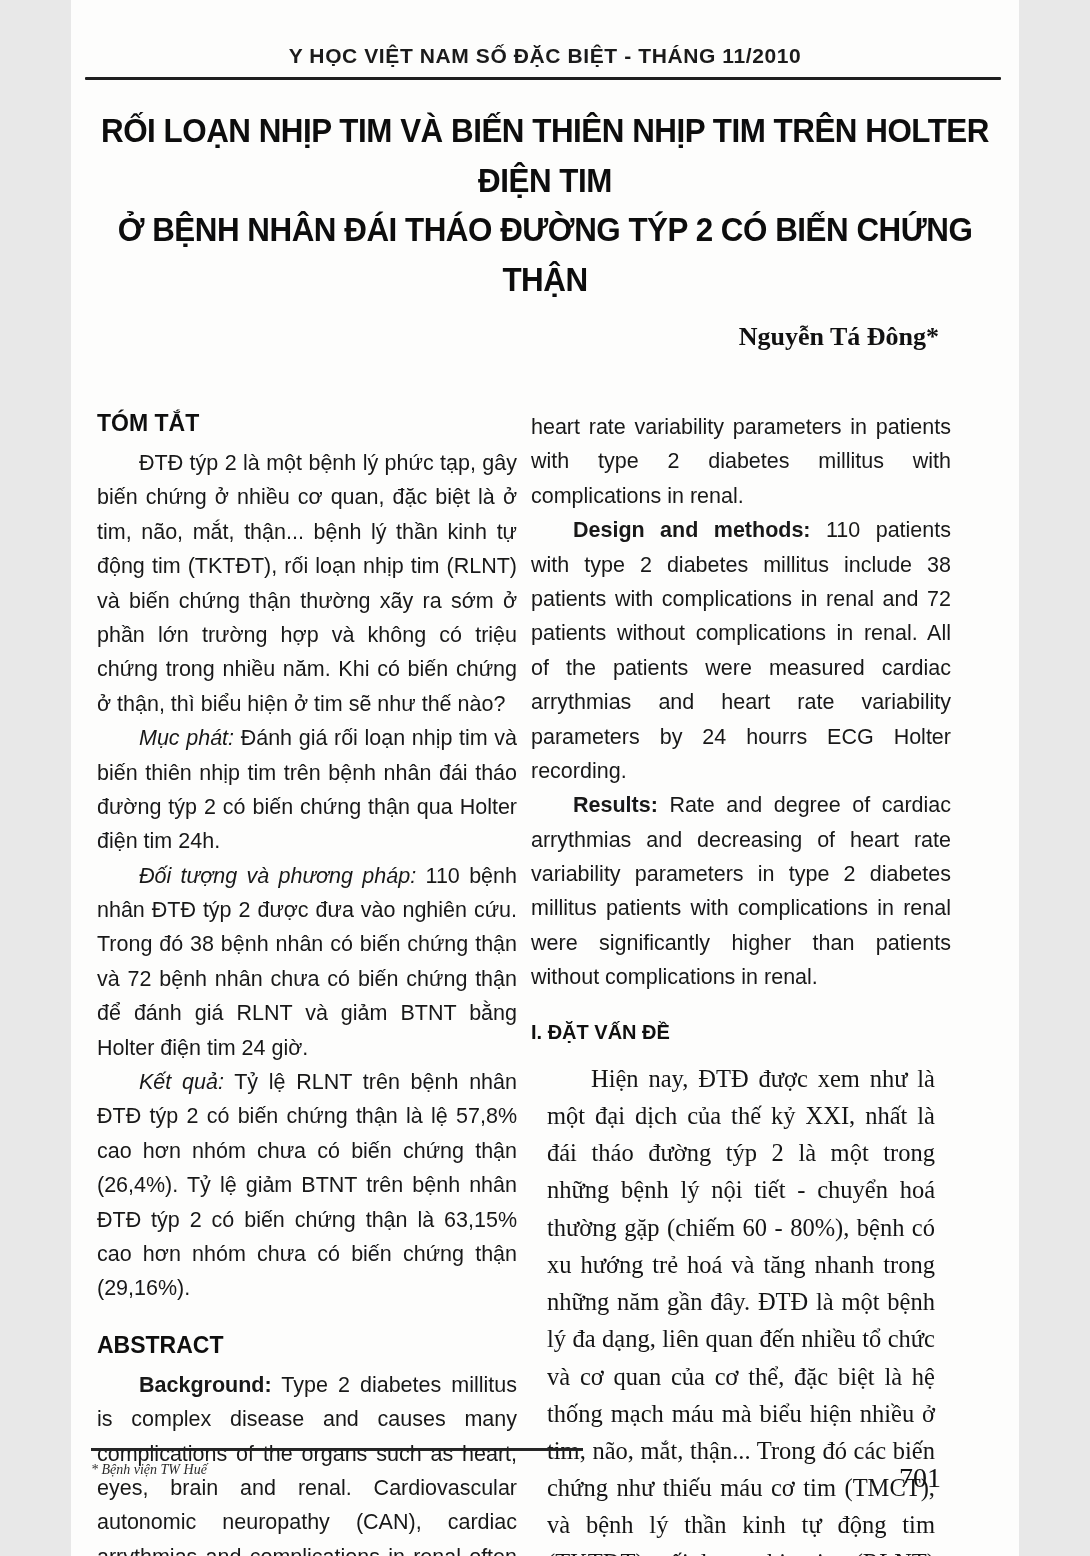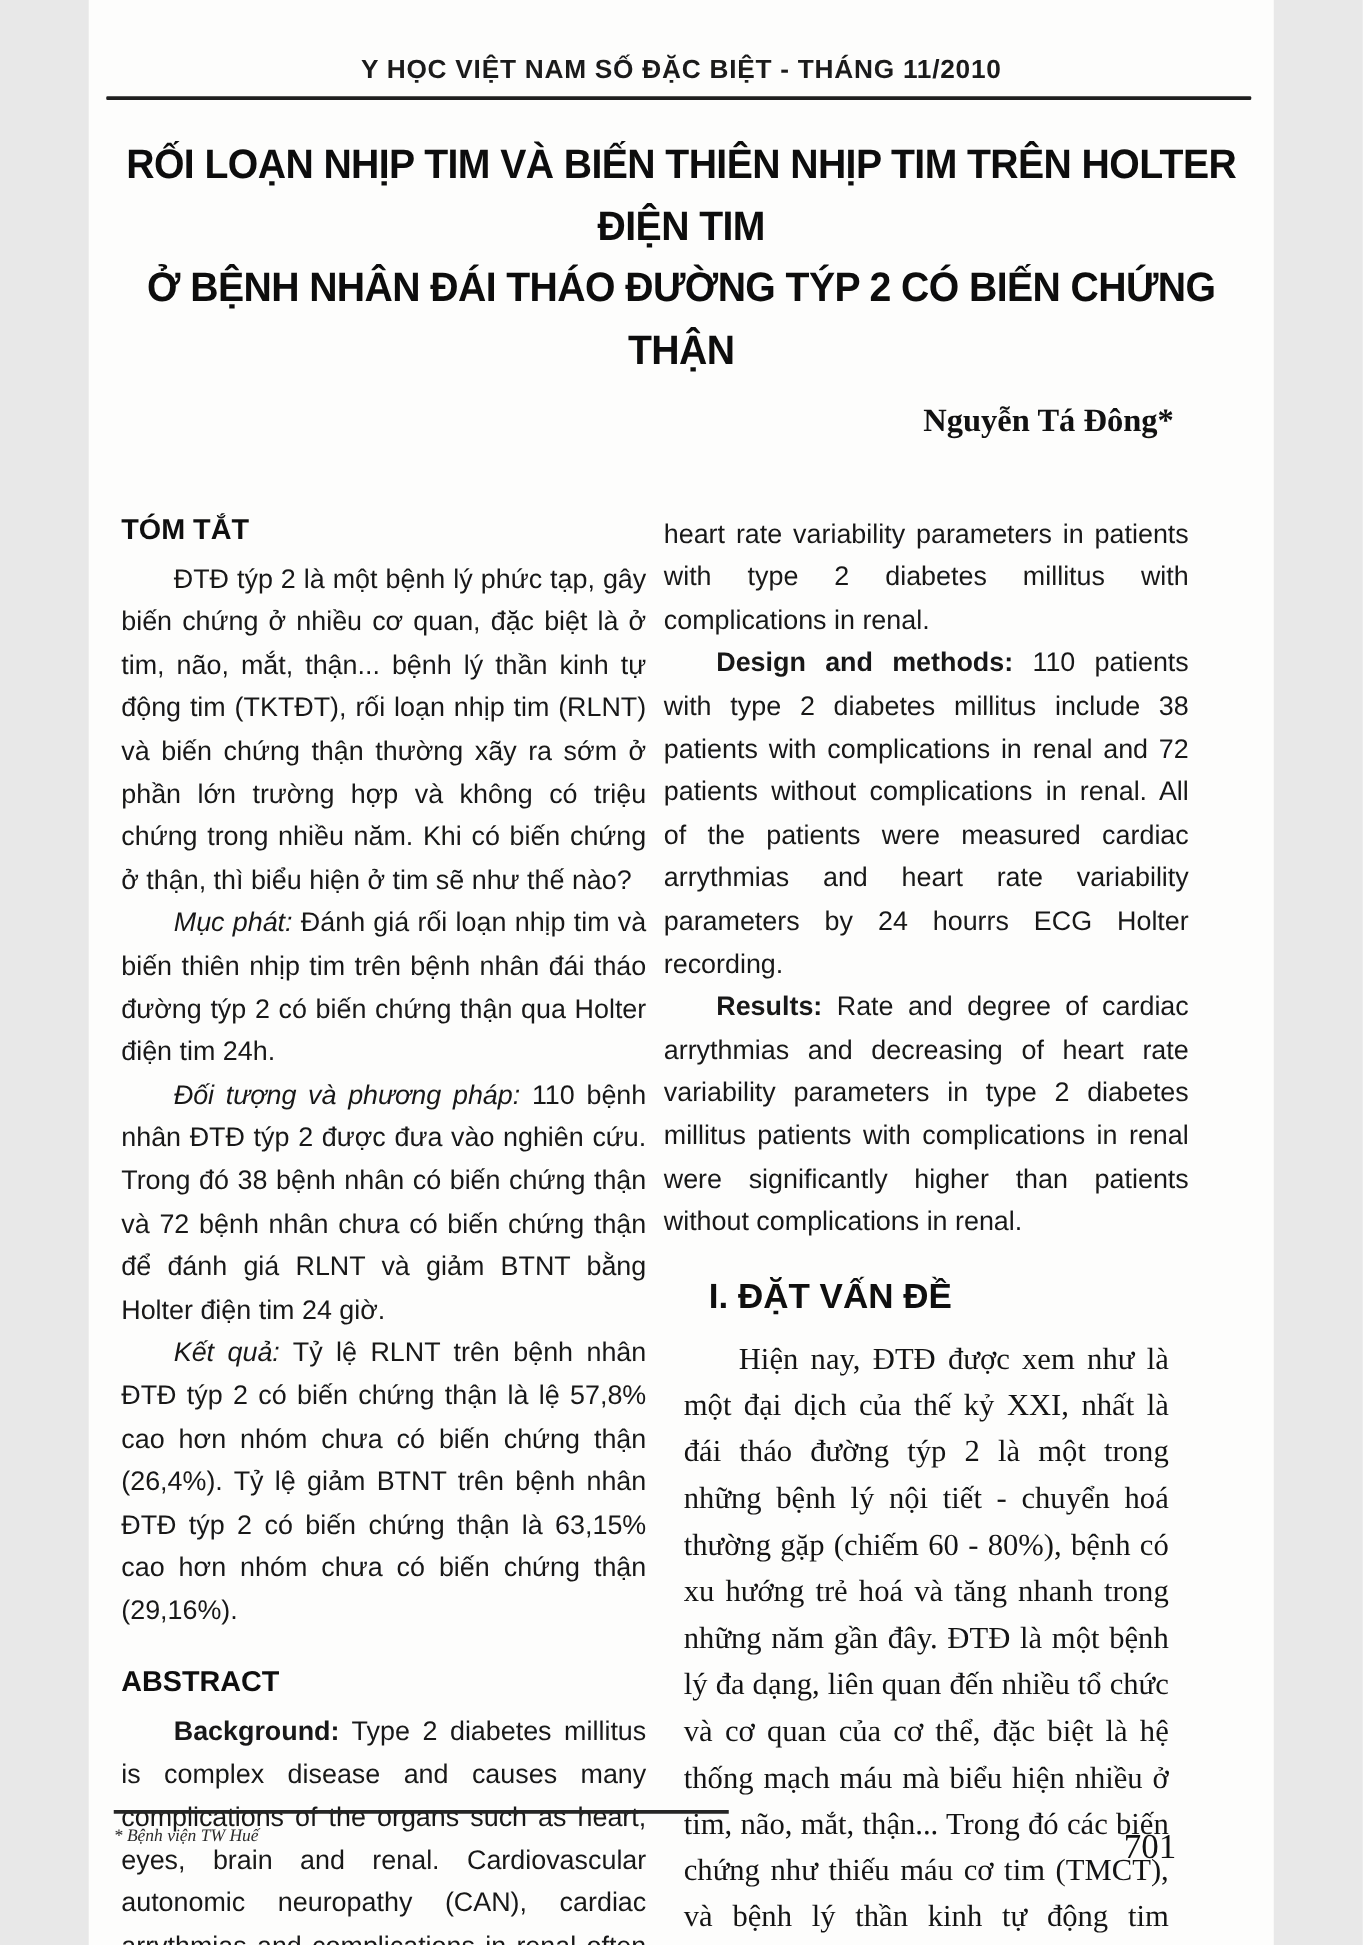--- a/index.html
+++ b/index.html
@@ -75,21 +75,21 @@
   .lead-bold { font-weight: 700; }
   .serif-body p {
     font-family: "Liberation Serif", serif;
     font-size: 24.5px;
     line-height: 1.52;
     text-align: justify;
     text-indent: 44px;
     margin: 16px;
     color: #141414;
   }
-  .serif-body h2 { margin-top: 4px; font-size: 28px; margin-left: 36px; }
+  .serif-body h2 { margin-top: 4px; font-size: 20px; }
   .footnote-rule {
     position: absolute;
     left: 20px;
     top: 1448px;
     width: 492px;
     height: 3px;
     background: #262626;
   }
   .footnote {
     position: absolute;

